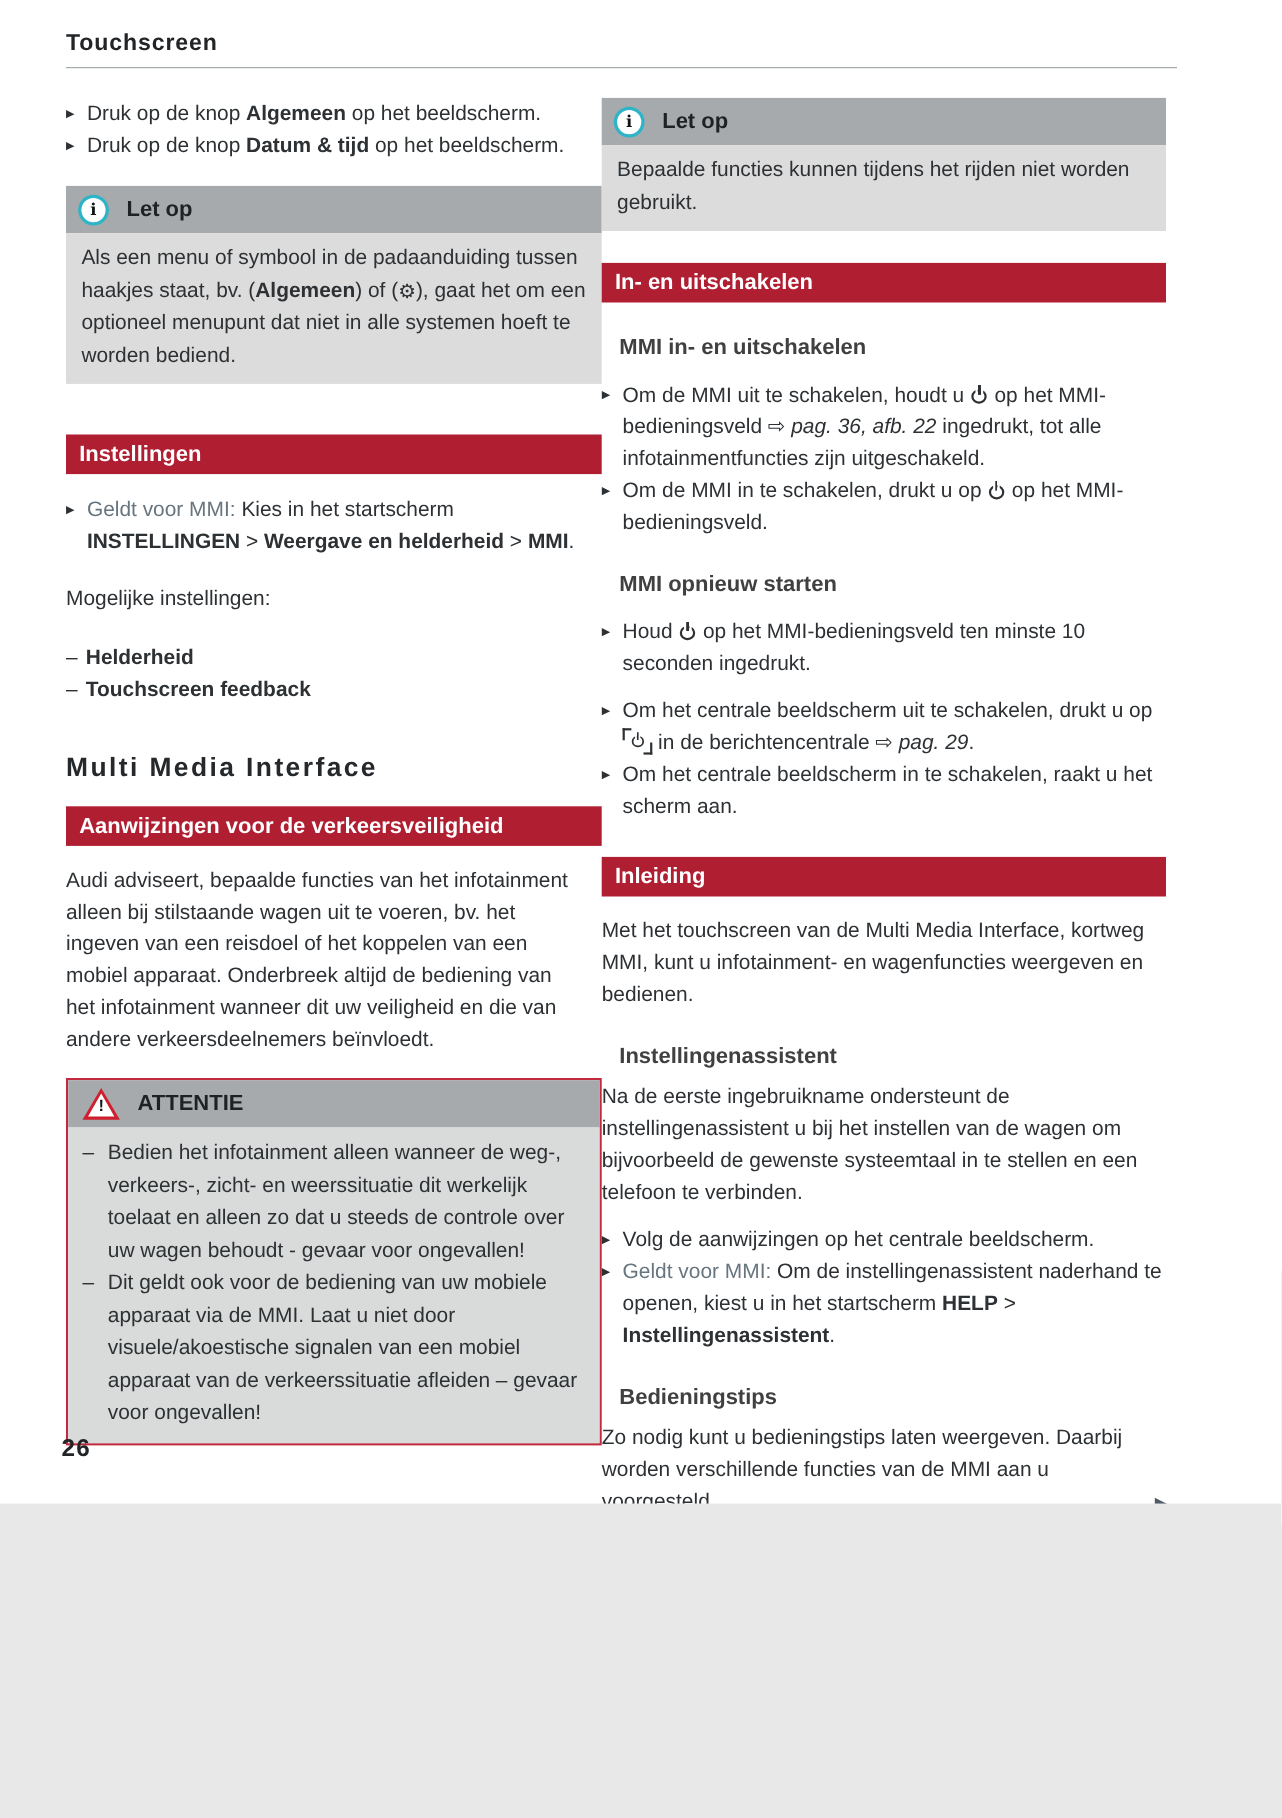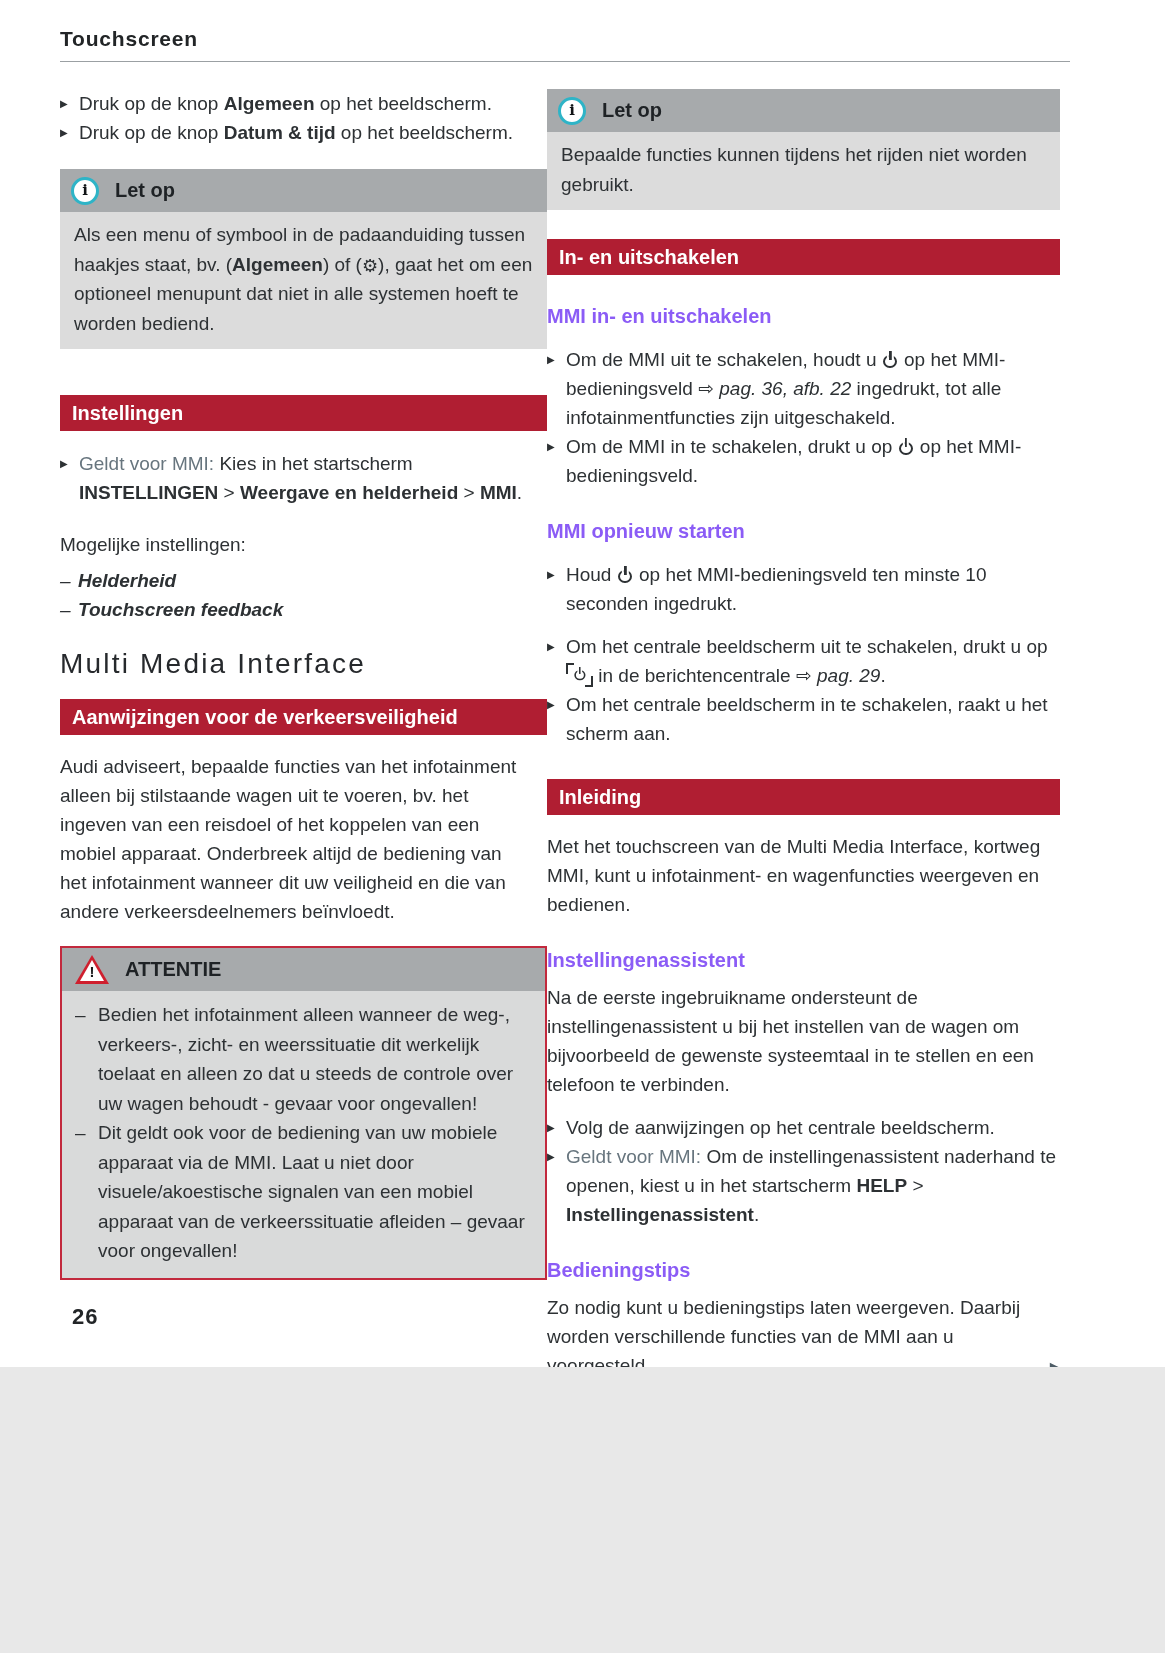--- a/index.html
+++ b/index.html
@@ -107,36 +107,36 @@
   .icn.spw .pw{position:absolute;left:5px;top:0;transform:scale(.8);}
   .icn.gear{font-size:18px;line-height:1;vertical-align:-1px;}
 
   
   .red-bar{
     background:var(--accent_red);color:#fff;font-weight:700;font-size:20px;
     height:36px;line-height:36px;padding:0 12px;margin-top:46px;
   }
   .red-bar.tight{margin-top:15px;}
   .red-bar.first{margin-top:29px;}
-  h3.subhead{font-size:20px;font-weight:700;color:#8b5cf6;margin:27px 0 7px;}
+  h3.subhead{font-size:20px;font-weight:700;color:#404040;margin:27px 16px 7px;}
   .mmi-heading{
-    font-size:28px;font-weight:400;letter-spacing:2.2px;color:#26292c;
-    margin:20px 0 0;line-height:40px;
+    font-size:24px;font-weight:700;letter-spacing:2.2px;color:#26292c;
+    margin:36px 0 0;line-height:40px;
   }
   p.body{margin-top:14px;}
   .gray{color:var(--muted_gray_label);}
   .b{font-weight:700;}
   .i{font-style:italic;}
   .rel{position:relative;}
   .cont-arrow{
     position:absolute;right:-2px;bottom:4px;
     color:var(--continuation_arrow);font-size:16px;line-height:1;
   }
   .page-number{
-    position:absolute;left:72px;bottom:36px;
+    position:absolute;left:56px;bottom:36px;
     font-size:22px;font-weight:700;letter-spacing:1px;color:#222527;
   }
 </style>
 </head>
 <body>
 
 <div class="page">
 
   <div class="page-title">Touchscreen</div>
   <hr class="title-rule">
@@ -159,21 +159,21 @@
       </section>
 
       <div class="red-bar">Instellingen</div>
 
       <ul class="tri-list" style="margin-top:18px;">
         <li><span class="gray">Geldt voor MMI:</span><span> Kies in het startscherm </span><span class="b">INSTELLINGEN</span><span> &gt; </span><span class="b">Weergave en helderheid</span><span> &gt; </span><span class="b">MMI</span><span>.</span></li>
       </ul>
 
       <p class="body" style="margin-top:23px;">Mogelijke instellingen:</p>
 
-      <ul class="dash-list" style="margin-top:7px;font-style:italic;">
+      <ul class="dash-list" style="margin-top:25px;">
         <li>Helderheid</li>
         <li>Touchscreen feedback</li>
       </ul>
 
       <h1 class="mmi-heading">Multi Media Interface</h1>
 
       <div class="red-bar tight">Aanwijzingen voor de verkeersveiligheid</div>
 
       <p class="body" style="margin-top:17px;">Audi adviseert, bepaalde functies van het infotainment alleen bij stilstaande wagen uit te voeren, bv. het ingeven van een reisdoel of het koppelen van een mobiel apparaat. Onderbreek altijd de bediening van het infotainment wanneer dit uw veiligheid en die van andere verkeersdeelnemers beïnvloedt.</p>
 

